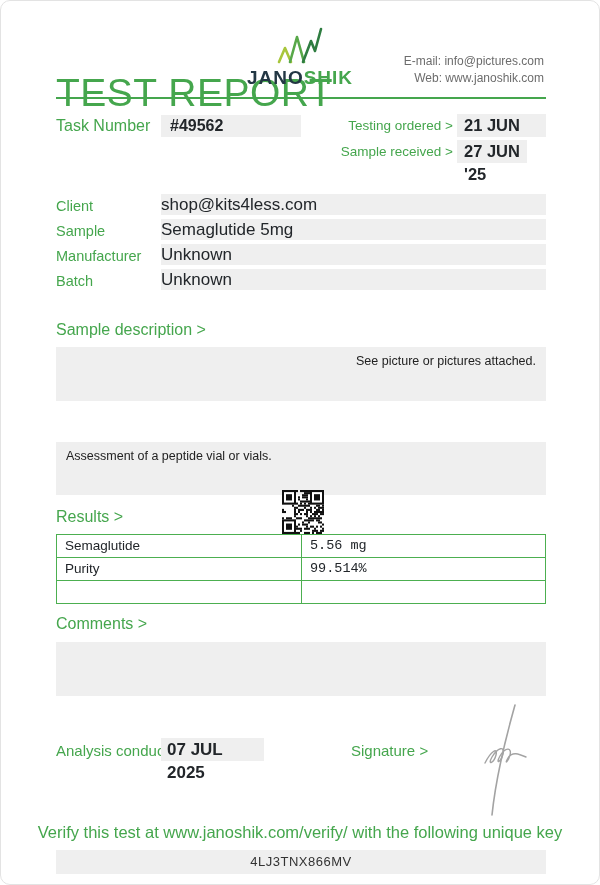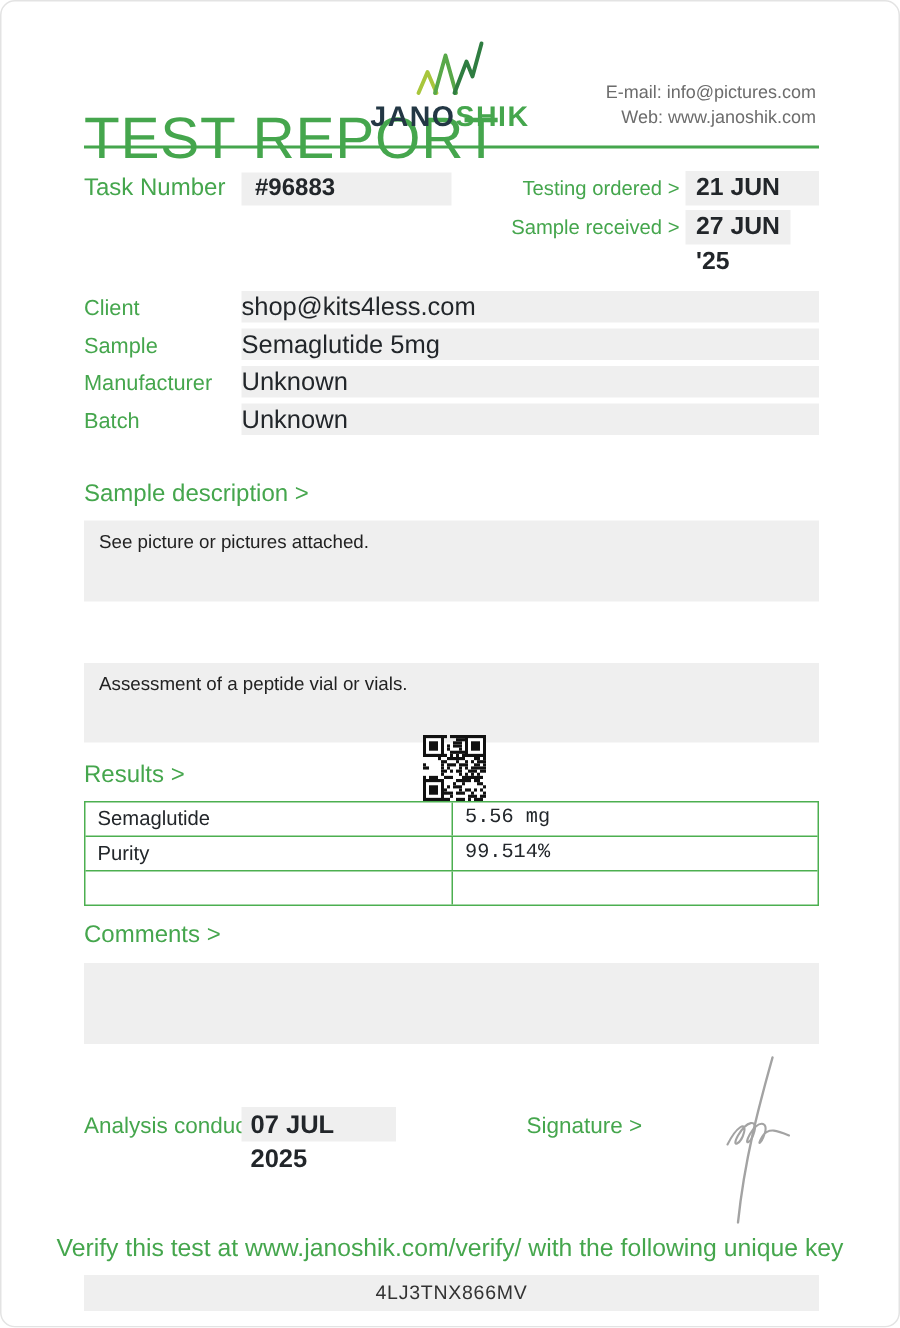--- a/index.html
+++ b/index.html
@@ -72,37 +72,37 @@
   </div>
 
   <div class="abs contact">
     <div>E-mail: info@pictures.com</div>
     <div>Web: www.janoshik.com</div>
   </div>
 
   <div class="abs hr-green"></div>
 
   <div class="abs task-label">Task Number</div>
-  <div class="abs task-box field">#96883</div>
+  <div class="abs task-box field">#49562</div>
   <div class="abs ordered-label">Testing ordered &gt;</div>
   <div class="abs ordered-box field">21 JUN '25</div>
   <div class="abs received-label">Sample received &gt;</div>
   <div class="abs received-box field">27 JUN '25</div>
 
   <div class="abs detail-label" style="top:197px">Client</div>
   <div class="abs detail-box field" style="top:193px">shop@kits4less.com</div>
   <div class="abs detail-label" style="top:222px">Sample</div>
   <div class="abs detail-box field" style="top:218px">Semaglutide 5mg</div>
   <div class="abs detail-label" style="top:247px">Manufacturer</div>
   <div class="abs detail-box field" style="top:243px">Unknown</div>
   <div class="abs detail-label" style="top:272px">Batch</div>
   <div class="abs detail-box field" style="top:268px">Unknown</div>
 
   <div class="abs sec-heading" style="top:320px">Sample description &gt;</div>
-  <div class="abs sec-box field" style="top:346px; height:54px;">See picture or pictures attached.</div>
+  <div class="abs sec-box field" style="top:346px; height:54px;text-align:right;">See picture or pictures attached.</div>
 
   <div class="abs sec-box field" style="top:441px; height:53px;">Assessment of a peptide vial or vials.</div>
 
   <svg class="abs qr" viewBox="0 0 21 21" preserveAspectRatio="none">
       <rect x="7" y="0" width="1" height="1" fill="#111"></rect>
       <rect x="9" y="0" width="1" height="1" fill="#111"></rect>
       <rect x="10" y="0" width="1" height="1" fill="#111"></rect>
       <rect x="11" y="0" width="1" height="1" fill="#111"></rect>
       <rect x="12" y="0" width="1" height="1" fill="#111"></rect>
       <rect x="13" y="0" width="1" height="1" fill="#111"></rect>

